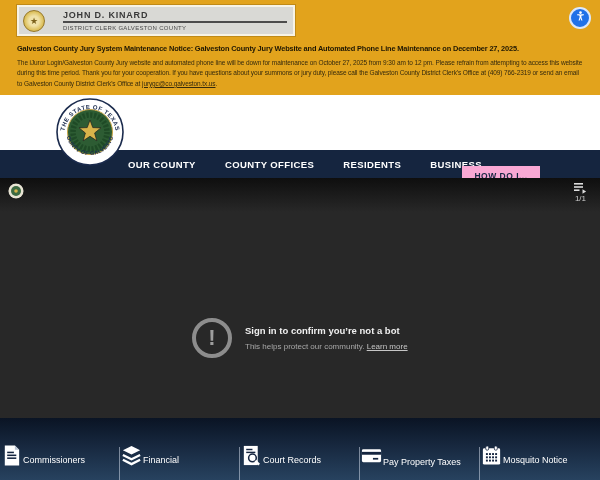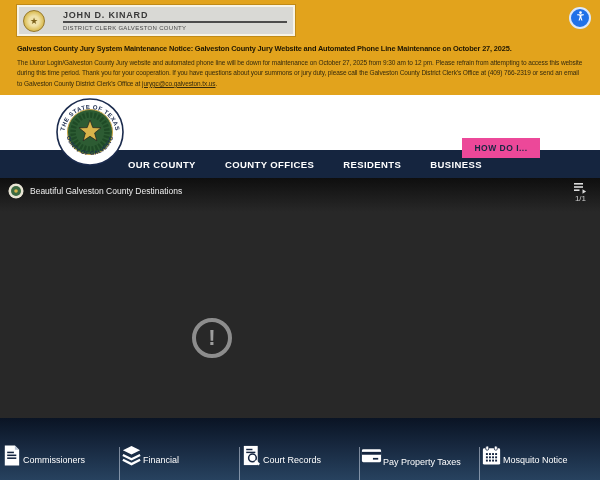--- a/index.html
+++ b/index.html
@@ -43,22 +43,22 @@
     font-family:"Liberation Sans", sans-serif; font-style:italic; font-size:11.5px; color:#1b2b4d; outline:none; }
   .search-input::placeholder { color:#1b2b4d; opacity:1; }
   .search-btn { position:absolute; left:517px; top:113px; width:23px; height:23px; border-radius:50%;
     background:#9fc5ce; border:none; display:flex; align-items:center; justify-content:center; cursor:pointer; }
 
   
   .nav-bar { position:absolute; left:0; top:150px; width:600px; height:28px; background:#15253f;
     display:flex; align-items:center; padding-left:128px; gap:29px; }
   .nav-item { font-size:9.5px; font-weight:bold; color:#ffffff; letter-spacing:0.4px;
     text-decoration:none; cursor:pointer; white-space:nowrap; }
-  .howdoi-btn { position:absolute; left:462px; top:138px; width:78px; height:20px;
-    background:#ec4899; border:none; color:#172743; font-family:"Liberation Sans", sans-serif;
+  .howdoi-btn { position:absolute; left:462px; top:166px; width:78px; height:20px;
+    background:#f9a8d4; border:none; color:#172743; font-family:"Liberation Sans", sans-serif;
     font-size:8.5px; font-weight:bold; letter-spacing:0.5px; cursor:pointer; }
 
   
   .video-area { position:absolute; left:0; top:178px; width:600px; height:240px; background:#282828; }
   .video-topbar { position:absolute; left:0; top:0; width:600px; height:34px;
     background:linear-gradient(180deg, rgba(10,10,10,0.85) 0%, rgba(40,40,40,0) 100%); }
   .video-avatar { position:absolute; left:8px; top:5px; width:16px; height:16px; border-radius:50%; overflow:hidden; cursor:pointer; }
   .video-title { position:absolute; left:30px; top:8px; font-size:8.5px; color:#eeeeee; cursor:pointer; text-decoration:none; }
   .playlist-btn { position:absolute; right:13px; top:4px; cursor:pointer; background:none; border:none; padding:0; }
   .playlist-count { position:absolute; right:14px; top:16px; font-size:8px; color:#cccccc; }
@@ -96,21 +96,21 @@
   <button class="accessibility-btn">
     <span>
       <svg width="13" height="13" viewBox="0 0 24 24" fill="#ffffff">
         <circle cx="12" cy="4.8" r="2.4"></circle>
         <path d="M12 8.2c-2.9 0-5.7-.6-5.7-.6L5.9 9.8s2.7.7 4.4.8v2.7L8.4 19.5h2.2l1.4-4.7 1.4 4.7h2.2l-1.9-6.2v-2.7c1.7-.1 4.4-.8 4.4-.8l-.4-2.2s-2.8.6-5.7.6z"></path>
       </svg>
     </span>
   </button>
 
   <div class="notice">
-    <div class="notice-title">Galveston County Jury System Maintenance Notice:  Galveston County Jury Website and Automated Phone Line Maintenance on October 27, 2025.</div>
+    <div class="notice-title">Galveston County Jury System Maintenance Notice:  Galveston County Jury Website and Automated Phone Line Maintenance on December 27, 2025.</div>
     <div class="notice-body">
       <span>The iJuror Login/Galveston County Jury website and automated phone line will be down for maintenance on October 27, 2025 from 9:30 am to 12 pm.  Please refrain from attempting to access this website during this time period. Thank you for your cooperation.  If you have questions about your summons or jury duty, please call the Galveston County District Clerk's Office at (409) 766-2319 or send an email to Galveston County District Clerk's Office at </span><a class="notice-link">jurygc@co.galveston.tx.us</a><span>.</span>
     </div>
   </div>
 </div>
 
 <div class="site-header">
   <div class="header-text">
     <div class="kicker">THE COUNTY OF</div>
     <div class="county-name">GALVESTON, TX</div>
@@ -156,34 +156,39 @@
 
 <div class="video-area">
   <div class="video-topbar">
     <span class="video-avatar">
       <svg width="16" height="16">
         <circle cx="8" cy="8" r="7.6" fill="#e8e4d4"></circle>
         <circle cx="8" cy="8" r="5" fill="#3c6a42"></circle>
         <circle cx="8" cy="8" r="1.8" fill="#d8b44a"></circle>
       </svg>
     </span>
-    <a class="video-title">Beautiful Galveston County Destinations</a>
     <button class="playlist-btn">
       <svg width="13" height="11" viewBox="0 0 13 11">
         <rect x="0" y="0" width="9" height="1.6" fill="#dddddd"></rect>
         <rect x="0" y="3.2" width="9" height="1.6" fill="#dddddd"></rect>
         <rect x="0" y="6.4" width="5.5" height="1.6" fill="#dddddd"></rect>
         <path d="M8.5 6.2v4.6l3.6-2.3z" fill="#dddddd"></path>
       </svg>
     </button>
     <span class="playlist-count">1/1</span>
   </div>
 
   <div class="signin-block">
     <span class="alert-circle">!</span>
+    <span>
+      <div class="signin-title">Sign in to confirm you’re not a bot</div>
+      <div class="signin-sub">
+        <span>This helps protect our community. </span><a class="learn-more">Learn more</a>
+      </div>
+    </span>
   </div>
 </div>
 
 <div class="site-footer">
   <div class="footer-item">
     <span>
       <svg width="23" height="23" viewBox="0 0 24 24">
         <path d="M5 1.5h10.5L20 6v16.5H5z" fill="#ffffff"></path>
         <path d="M15.5 1.5V6H20z" fill="#b9c4d4"></path>
         <rect x="7.5" y="8" width="7" height="1.6" fill="#15253f"></rect>

